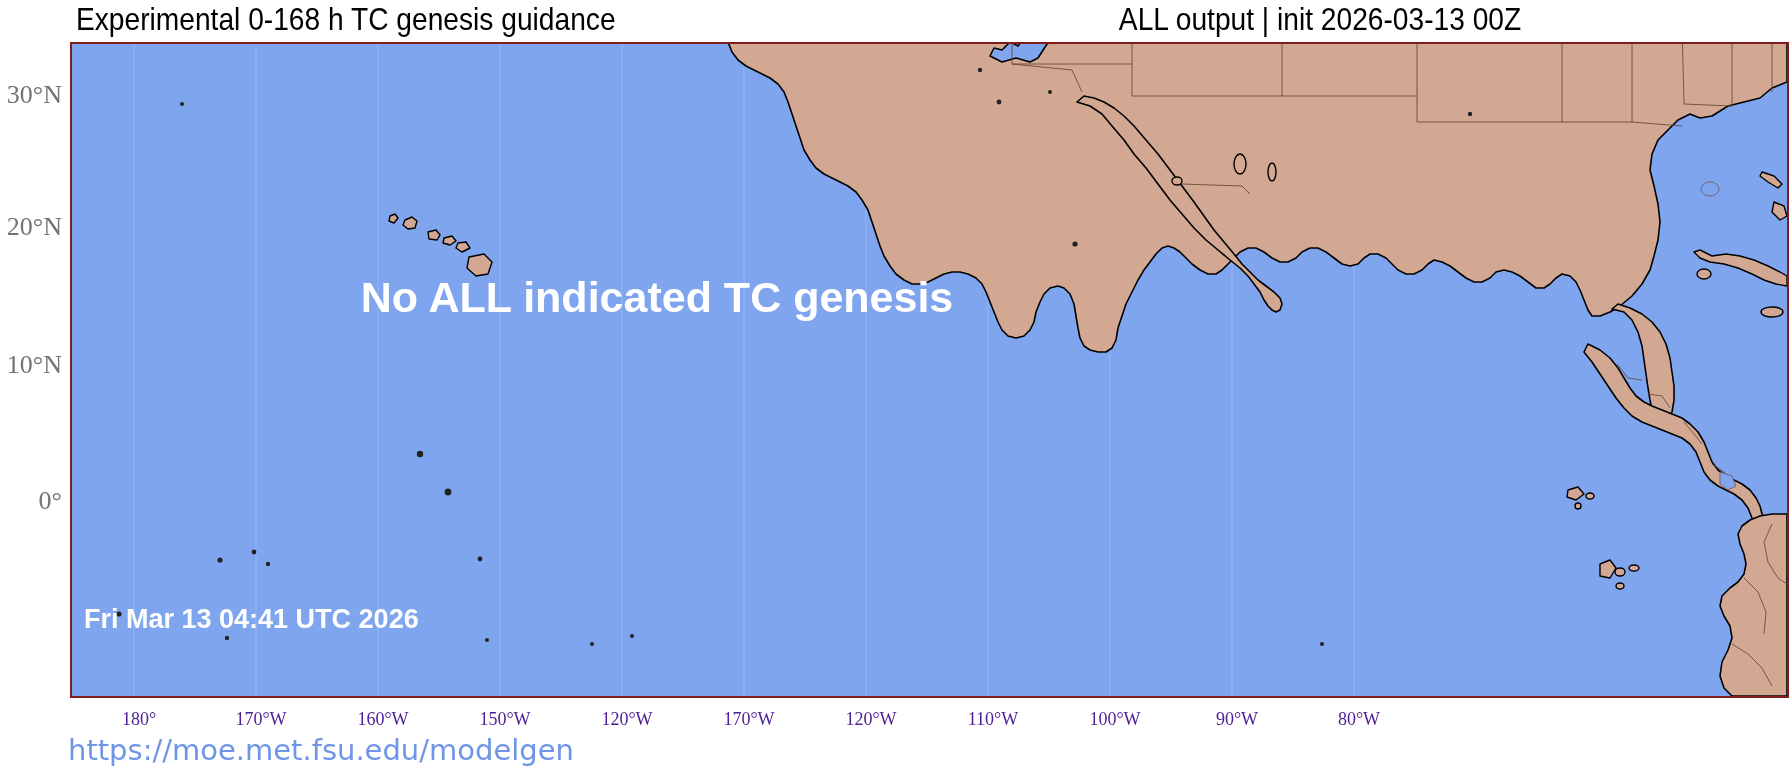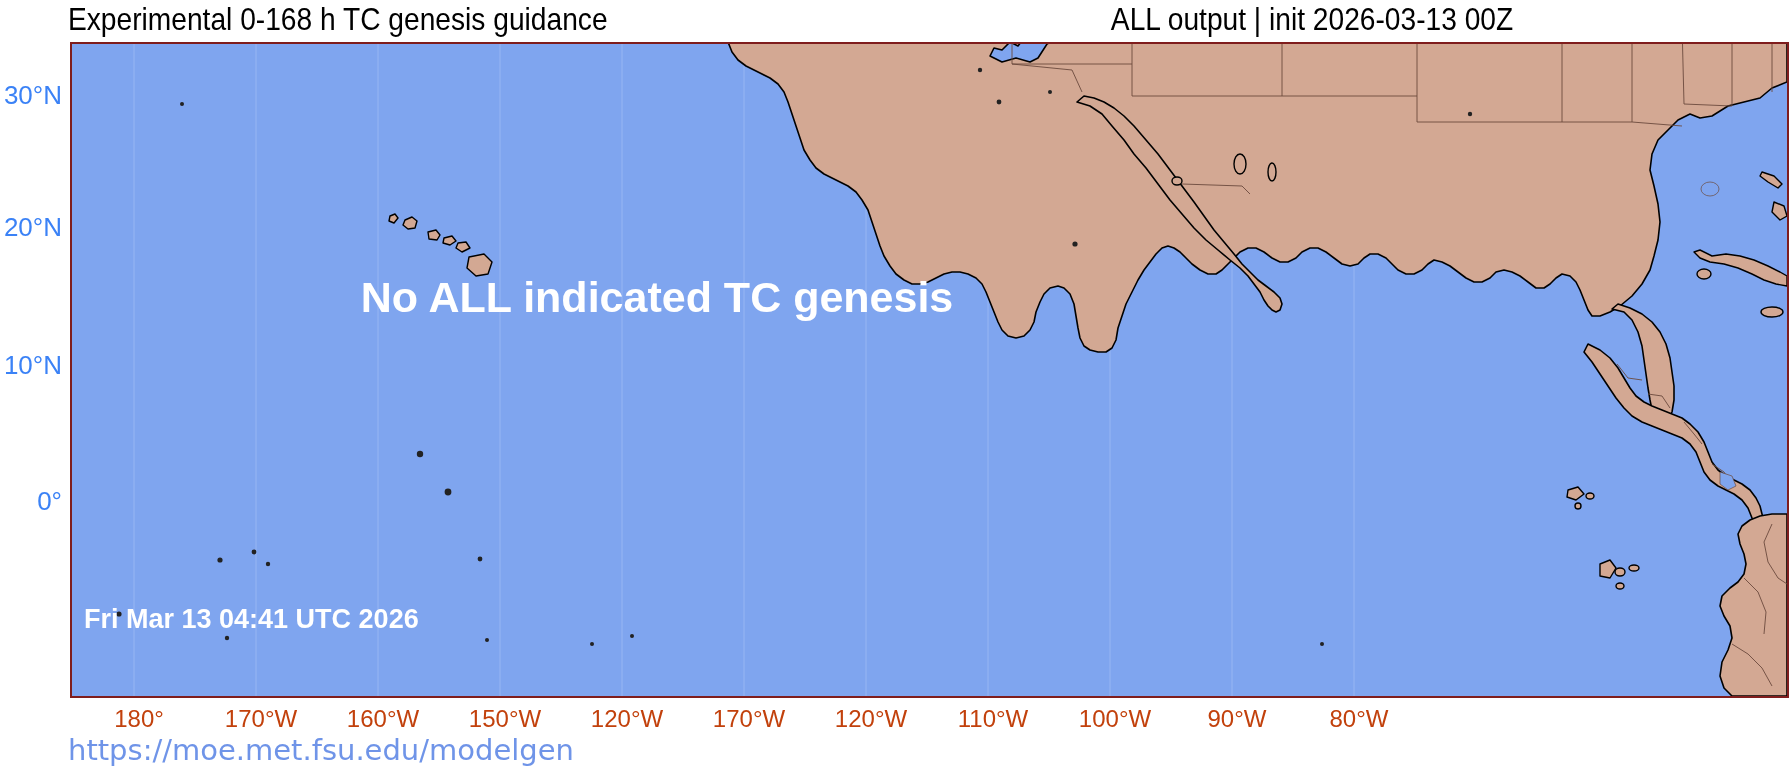--- a/index.html
+++ b/index.html
@@ -11,21 +11,21 @@
     width: 1789px;
     height: 768px;
     position: relative;
     overflow: hidden;
     font-family: "Liberation Sans", sans-serif;
   }
 
   
   .title-row {
     position: absolute;
-    left: 0;
+    left: 8px;
     top: 0;
     width: 1517px;
     height: 40px;
   }
   .title-left {
     position: absolute;
     left: 68px;
     top: 0px;
     font-family: "Liberation Sans", sans-serif;
     font-size: 32px;
@@ -107,41 +107,41 @@
   .xticks {
     position: absolute;
     left: 0;
     top: 703px;
     width: 1789px;
     height: 34px;
   }
   .xtick {
     position: absolute;
     top: 0;
-    font-family: Liberation Sans, sans-serif;
-    font-size: 24px;
+    font-family: Liberation Serif, serif;
+    font-size: 18px;
     line-height: 32px;
-    color: #c2410c;
+    color: #4c1d95;
     transform: translateX(-50%);
     white-space: nowrap;
   }
   .yticks {
     position: absolute;
     left: 0;
     top: 0;
     width: 70px;
     height: 768px;
   }
   .ytick {
     position: absolute;
     right: 8px;
-    font-family: Liberation Sans, sans-serif;
+    font-family: Liberation Serif, serif;
     font-size: 26px;
     line-height: 30px;
-    color: #3b82f6;
+    color: #737373;
     transform: translateY(-50%);
     white-space: nowrap;
     text-align: left;
   }
 
   
   .footer-url {
     position: absolute;
     left: 68px;
     top: 733px;

